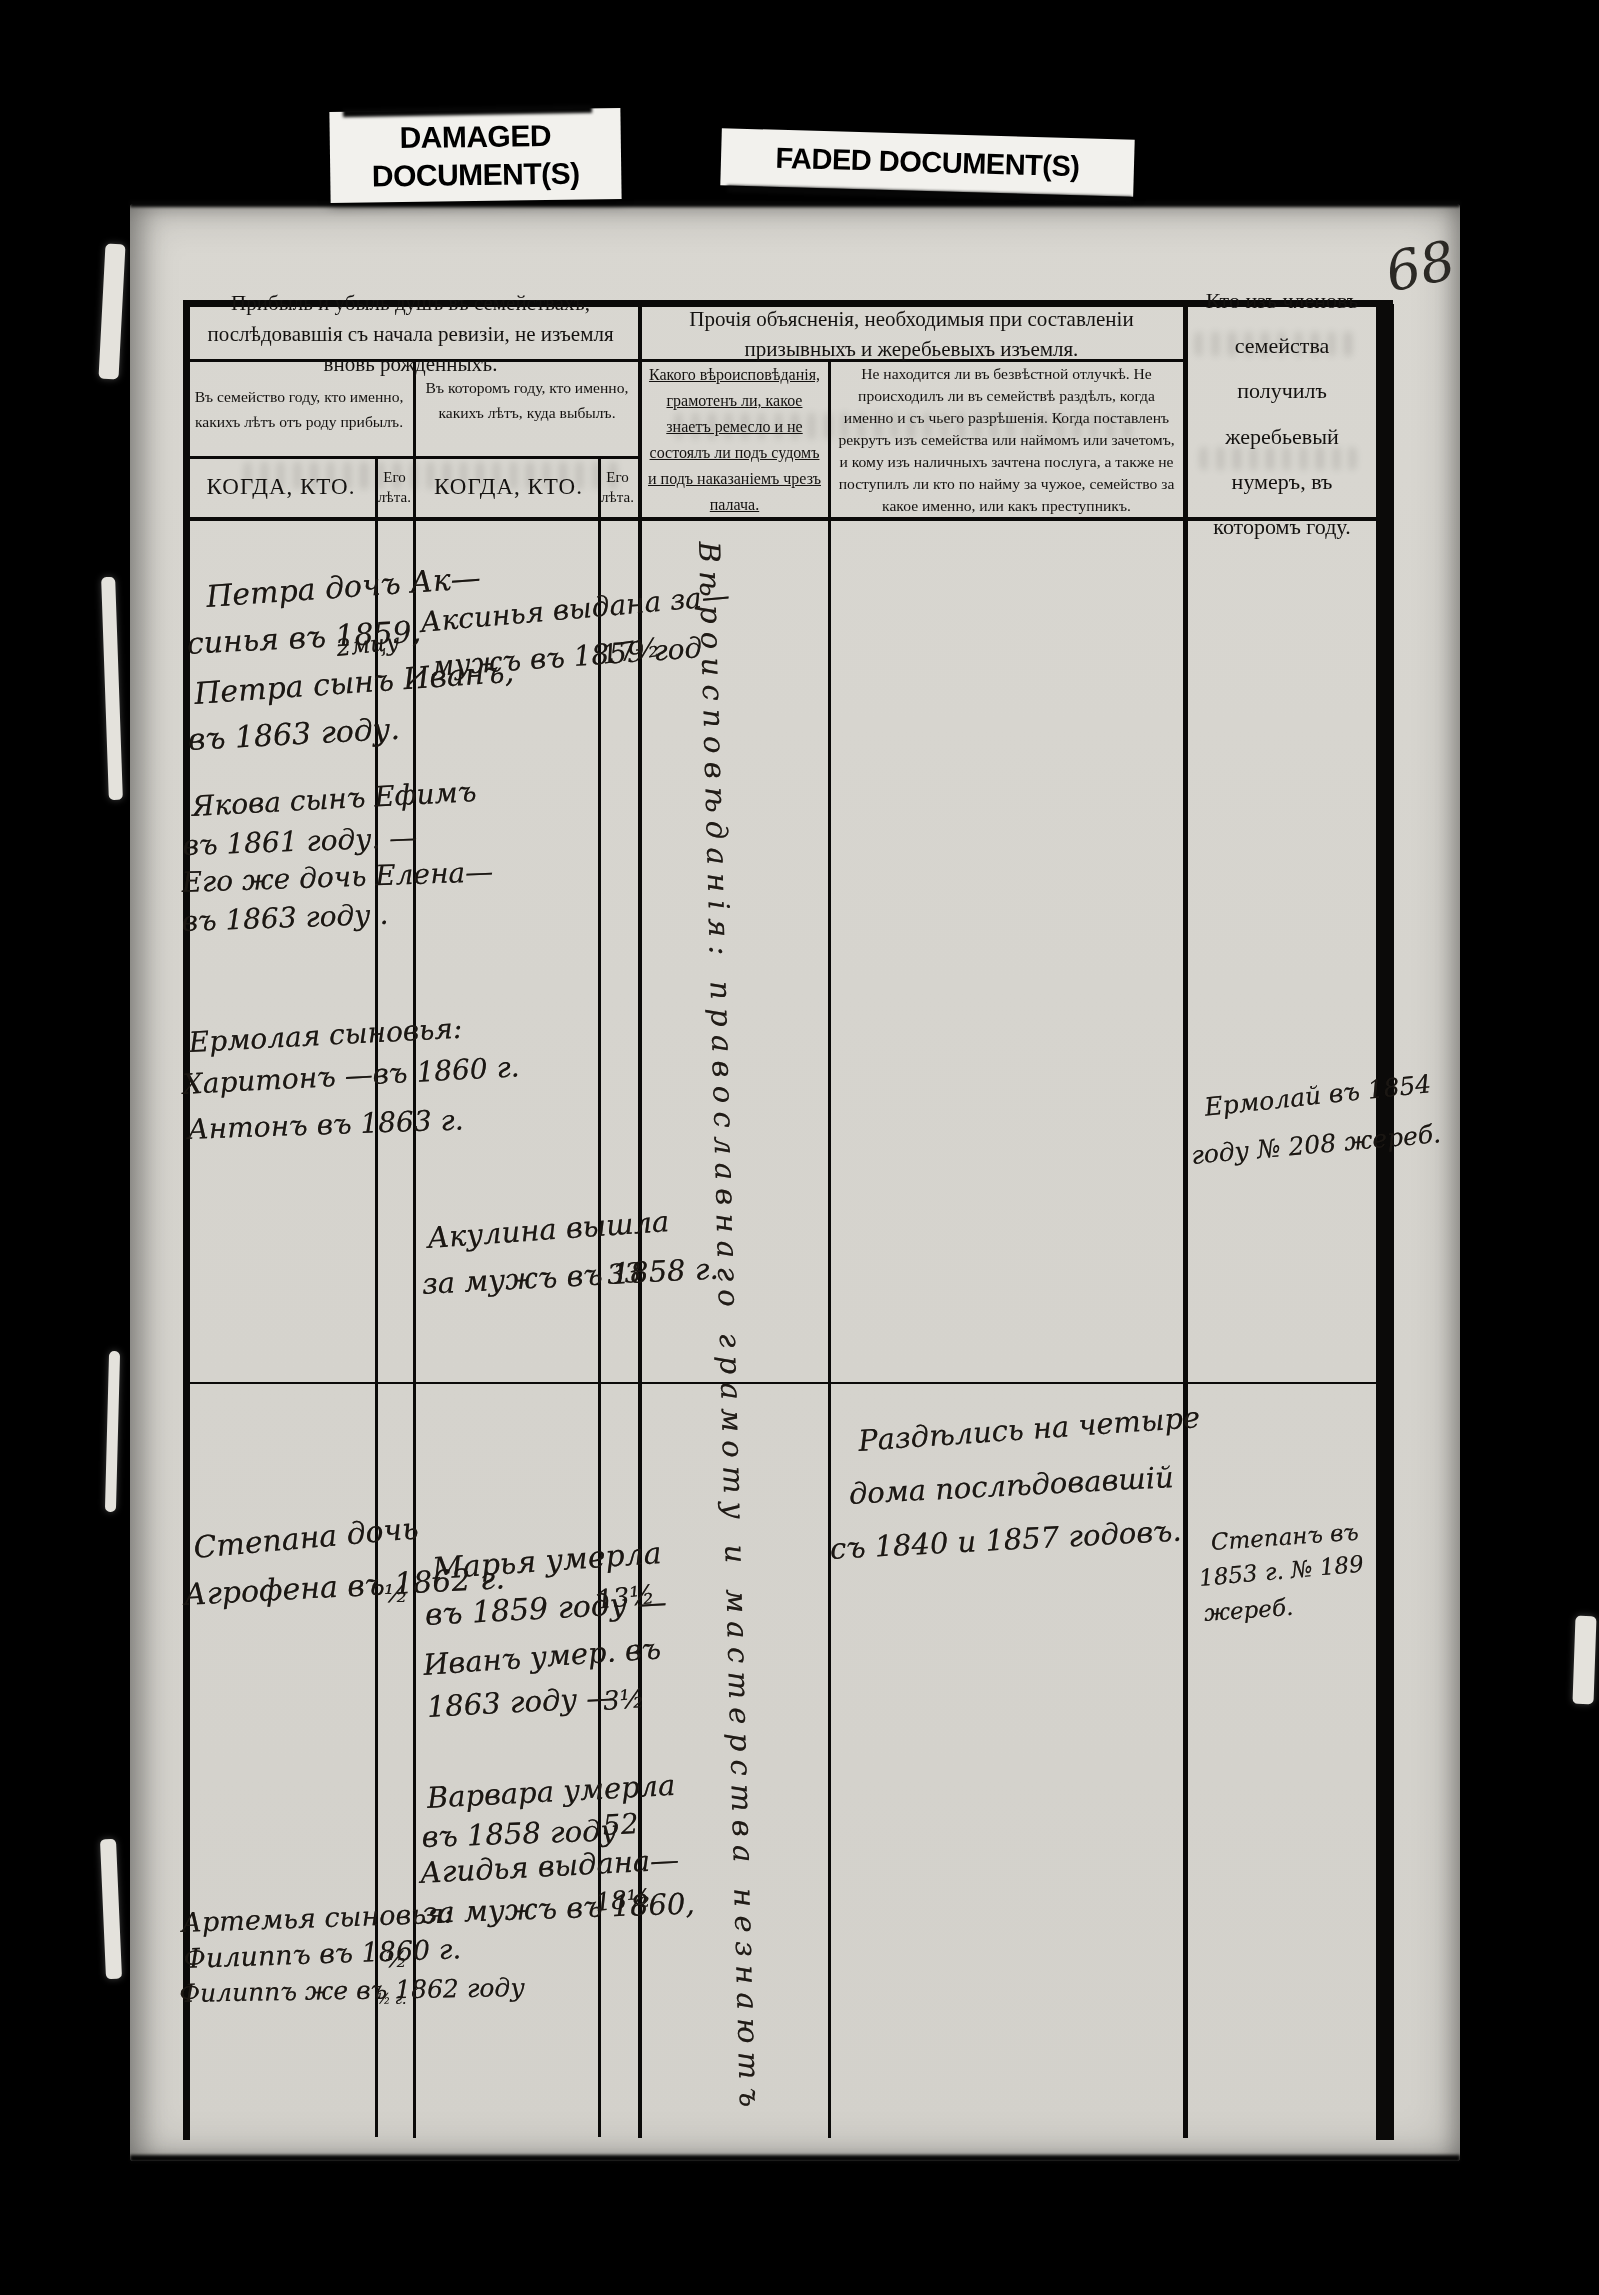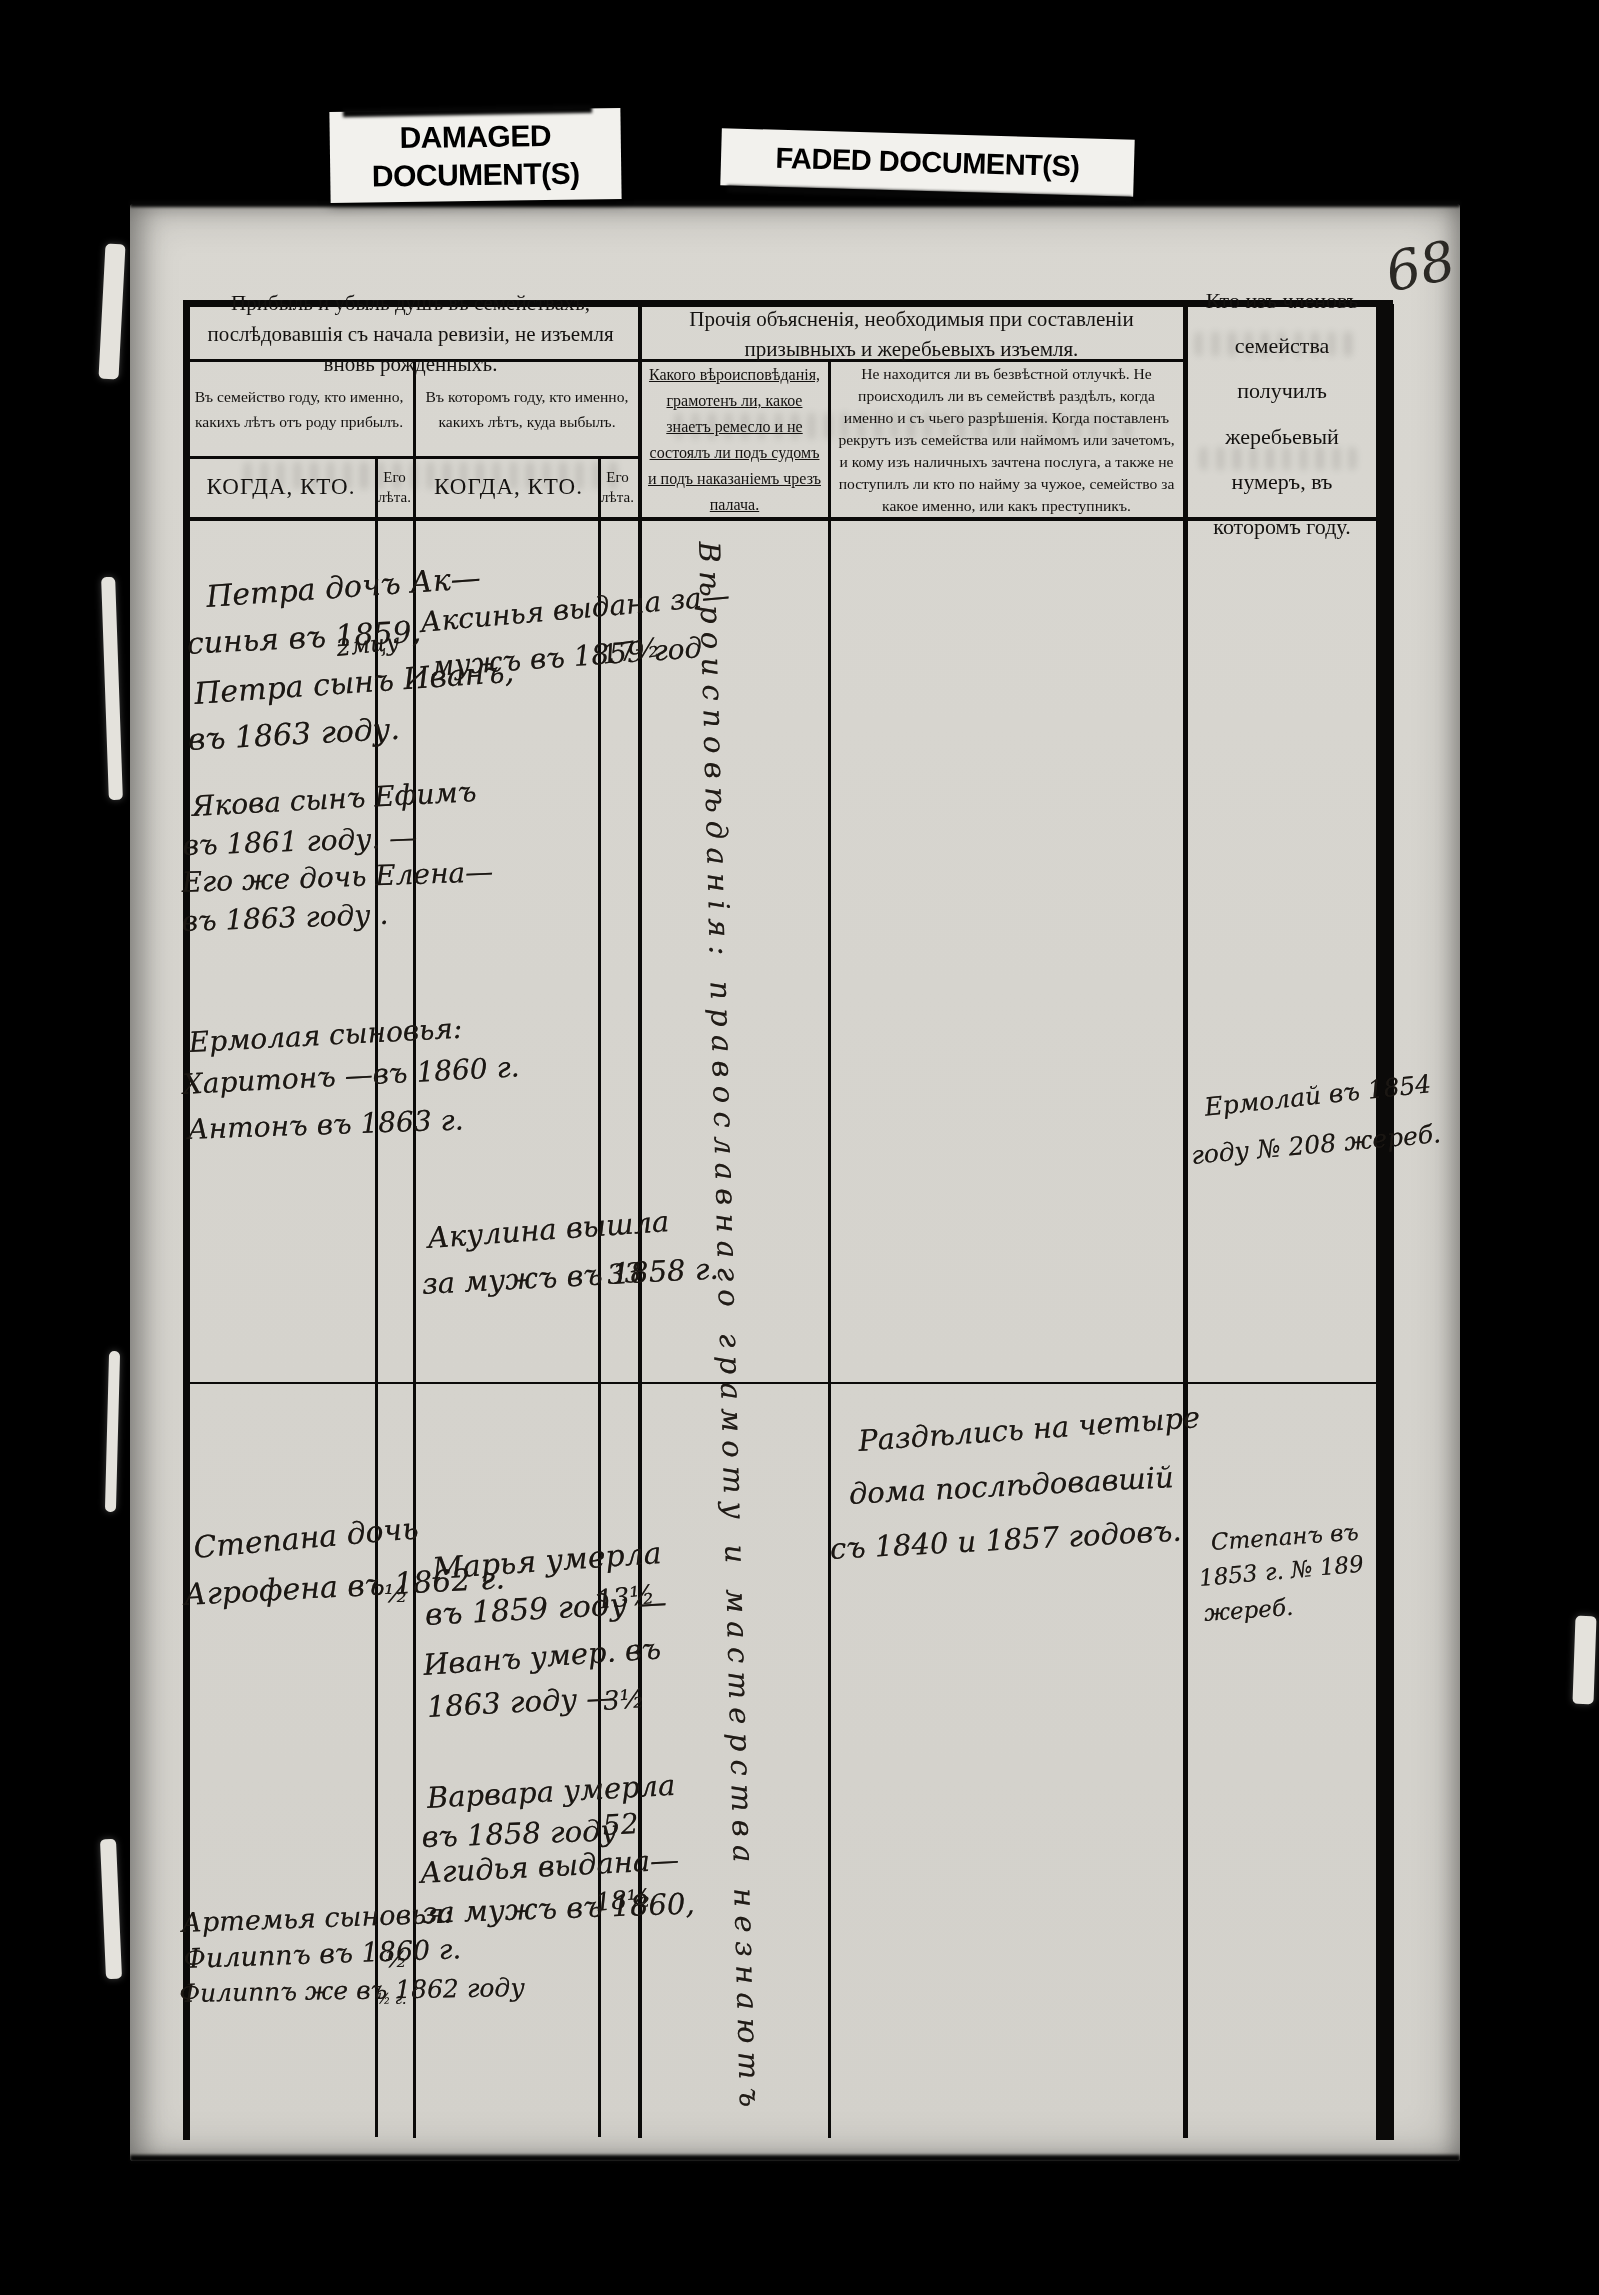--- a/index.html
+++ b/index.html
@@ -90,21 +90,21 @@
 </div>
 <div class="cell gh" style="left:652px;top:309px;width:519px;height:50px;">
   <span>Прочія объясненія, необходимыя при составленіи призывныхъ и жеребьевыхъ изъемля.</span>
 </div>
 <div class="cell" style="left:1192px;top:312px;width:180px;height:203px;font-size:22px;line-height:2.05;">
   <span>Кто изъ членовъ семейства получилъ жеребьевый нумеръ, въ которомъ году.</span>
 </div>
 <div class="cell sh" style="left:193px;top:365px;width:212px;height:89px;">
   <span>Въ семейство году, кто именно, какихъ лѣтъ отъ роду прибылъ.</span>
 </div>
-<div class="cell sh" style="left:423px;top:365px;width:208px;height:89px;">
+<div class="cell sh" style="left:423px;top:356px;width:208px;height:89px;">
   <span>Въ которомъ году, кто именно, какихъ лѣтъ, куда выбылъ.</span>
 </div>
 <div class="cell" style="left:647px;top:365px;width:175px;height:150px;font-size:16px;line-height:1.62;text-decoration:underline;">
   <span>Какого вѣроисповѣданія, грамотенъ ли, какое знаетъ ремесло и не состоялъ ли подъ судомъ и подъ наказаніемъ чрезъ палача.</span>
 </div>
 <div class="cell" style="left:837px;top:364px;width:339px;height:152px;font-size:15.6px;line-height:1.42;">
   <span>Не находится ли въ безвѣстной отлучкѣ. Не происходилъ ли въ семействѣ раздѣлъ, когда именно и съ чьего разрѣшенія. Когда поставленъ рекрутъ изъ семейства или наймомъ или зачетомъ, и кому изъ наличныхъ зачтена послуга, а также не поступилъ ли кто по найму за чужое, семейство за какое именно, или какъ преступникъ.</span>
 </div>
 <div class="cell kk" style="left:190px;top:458px;width:182px;height:58px;">
   <span>КОГДА, КТО.</span>

